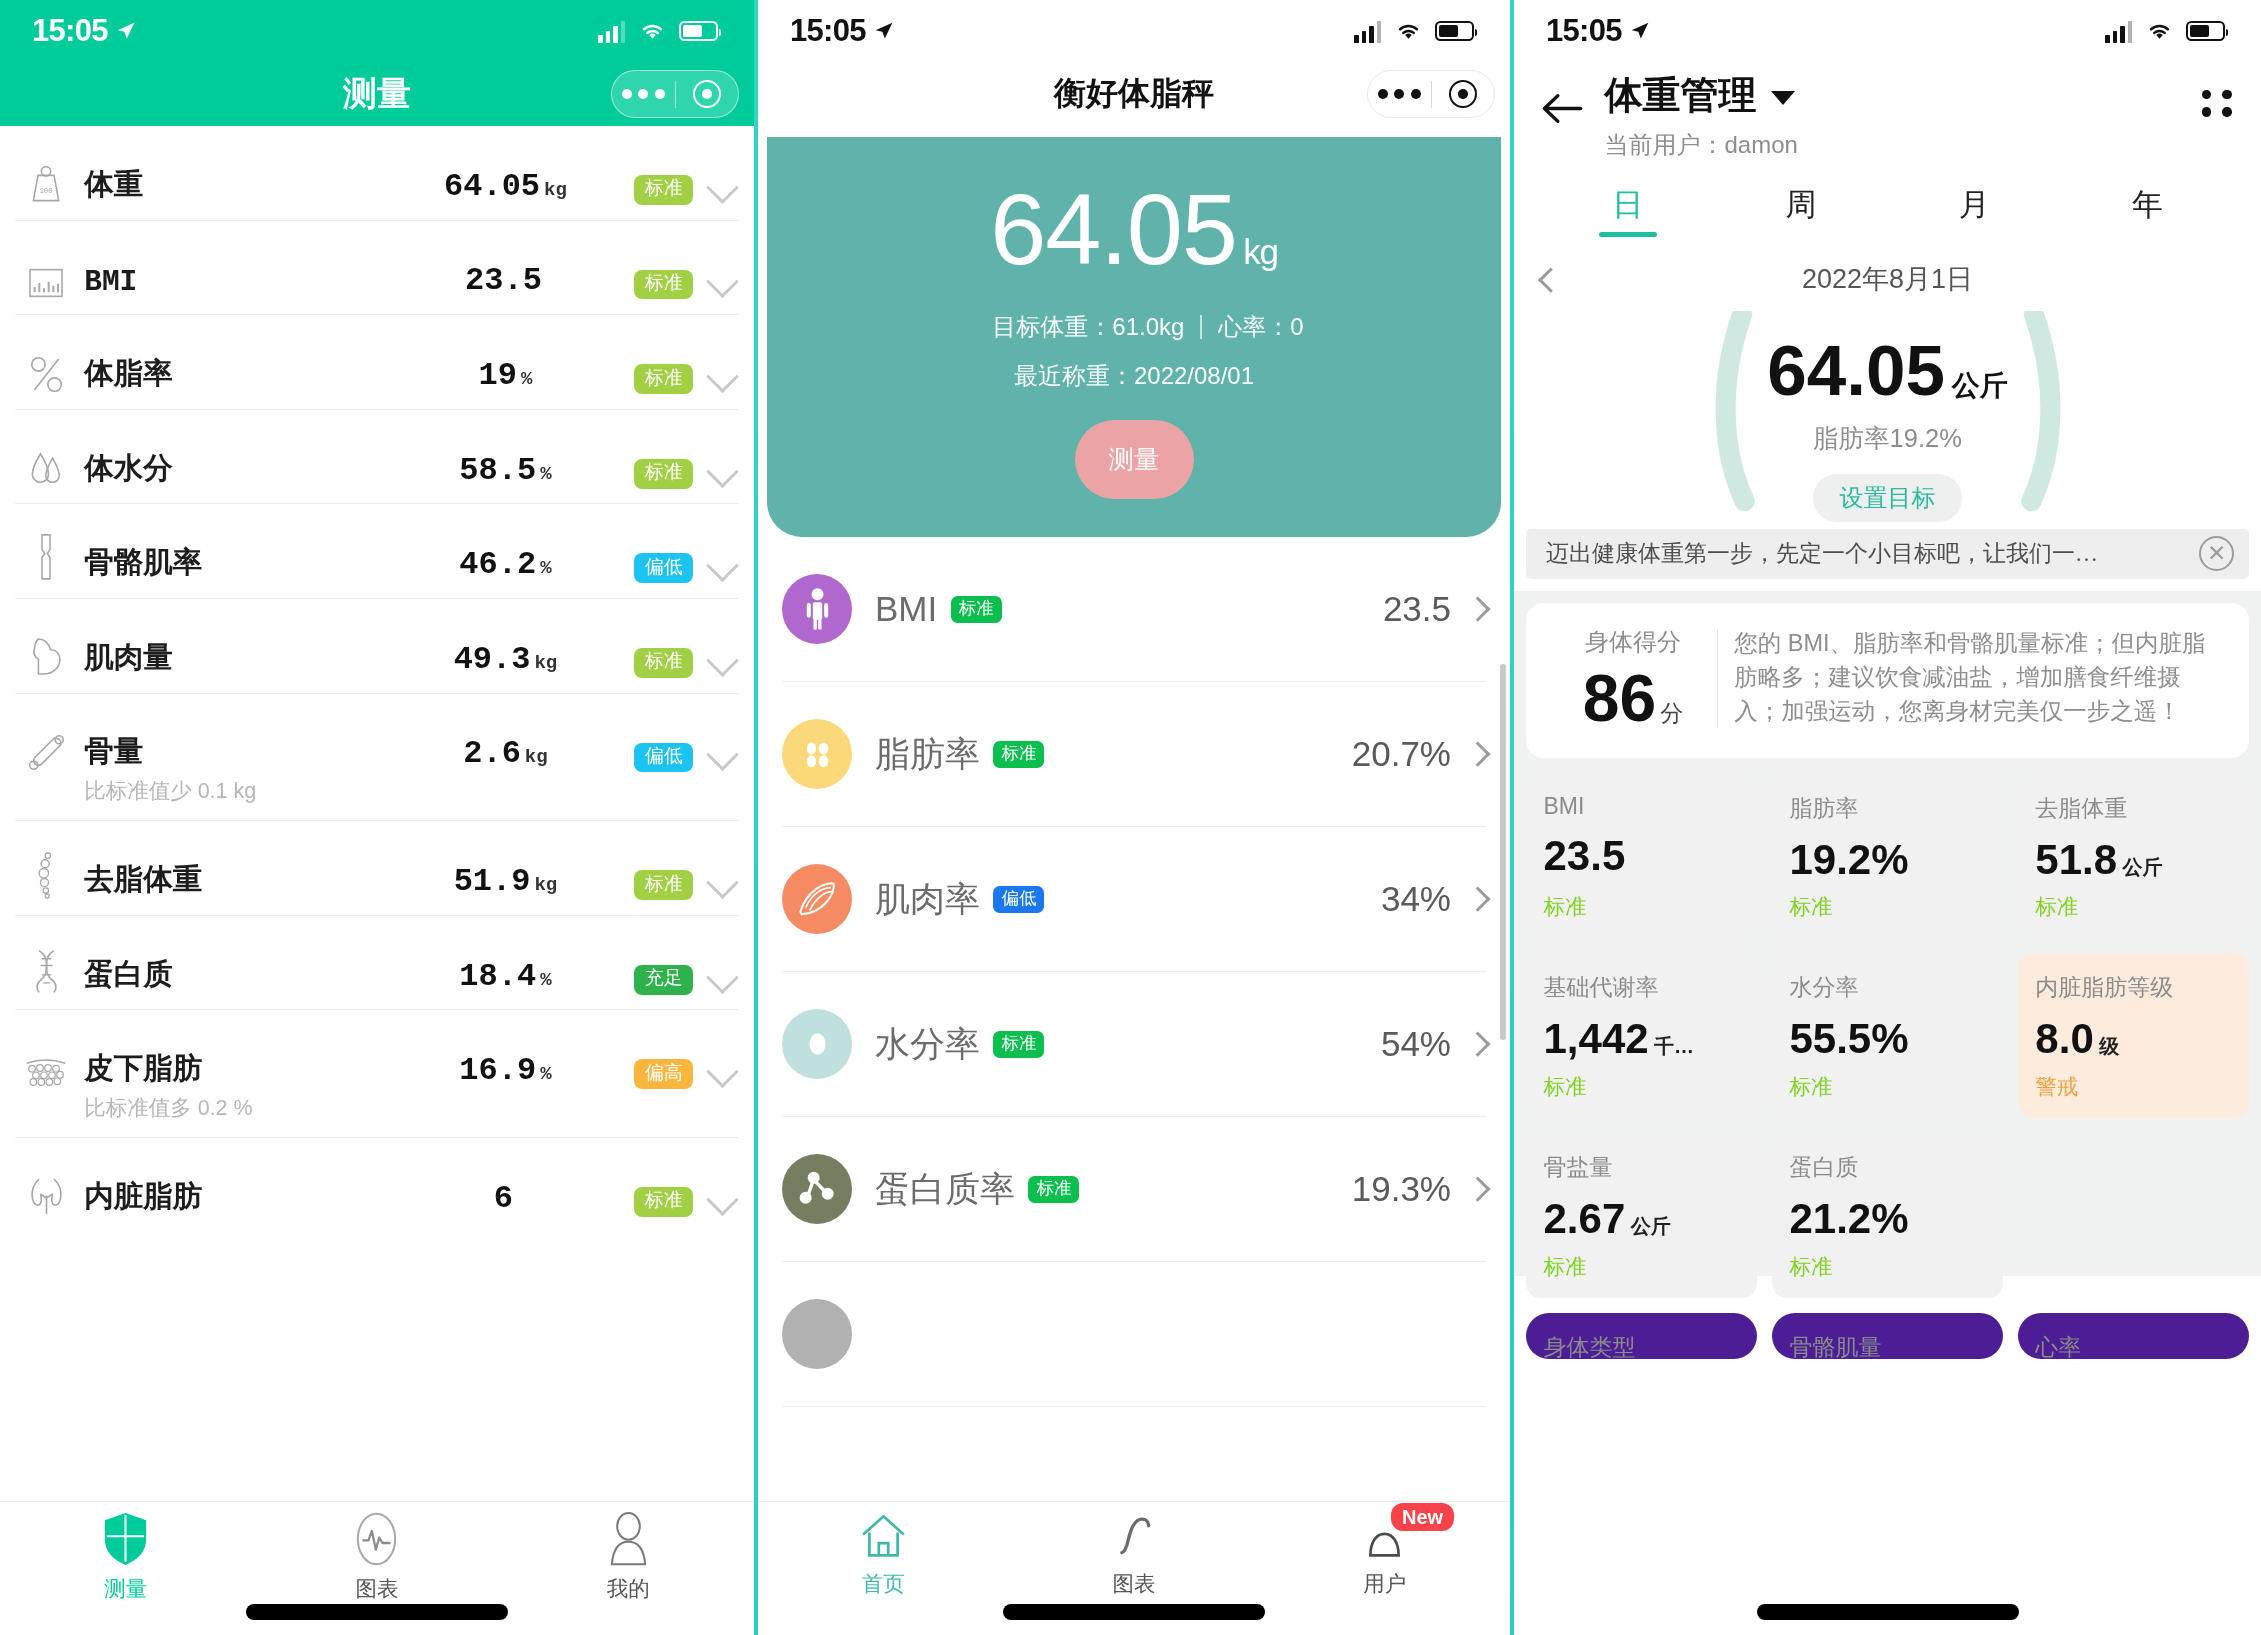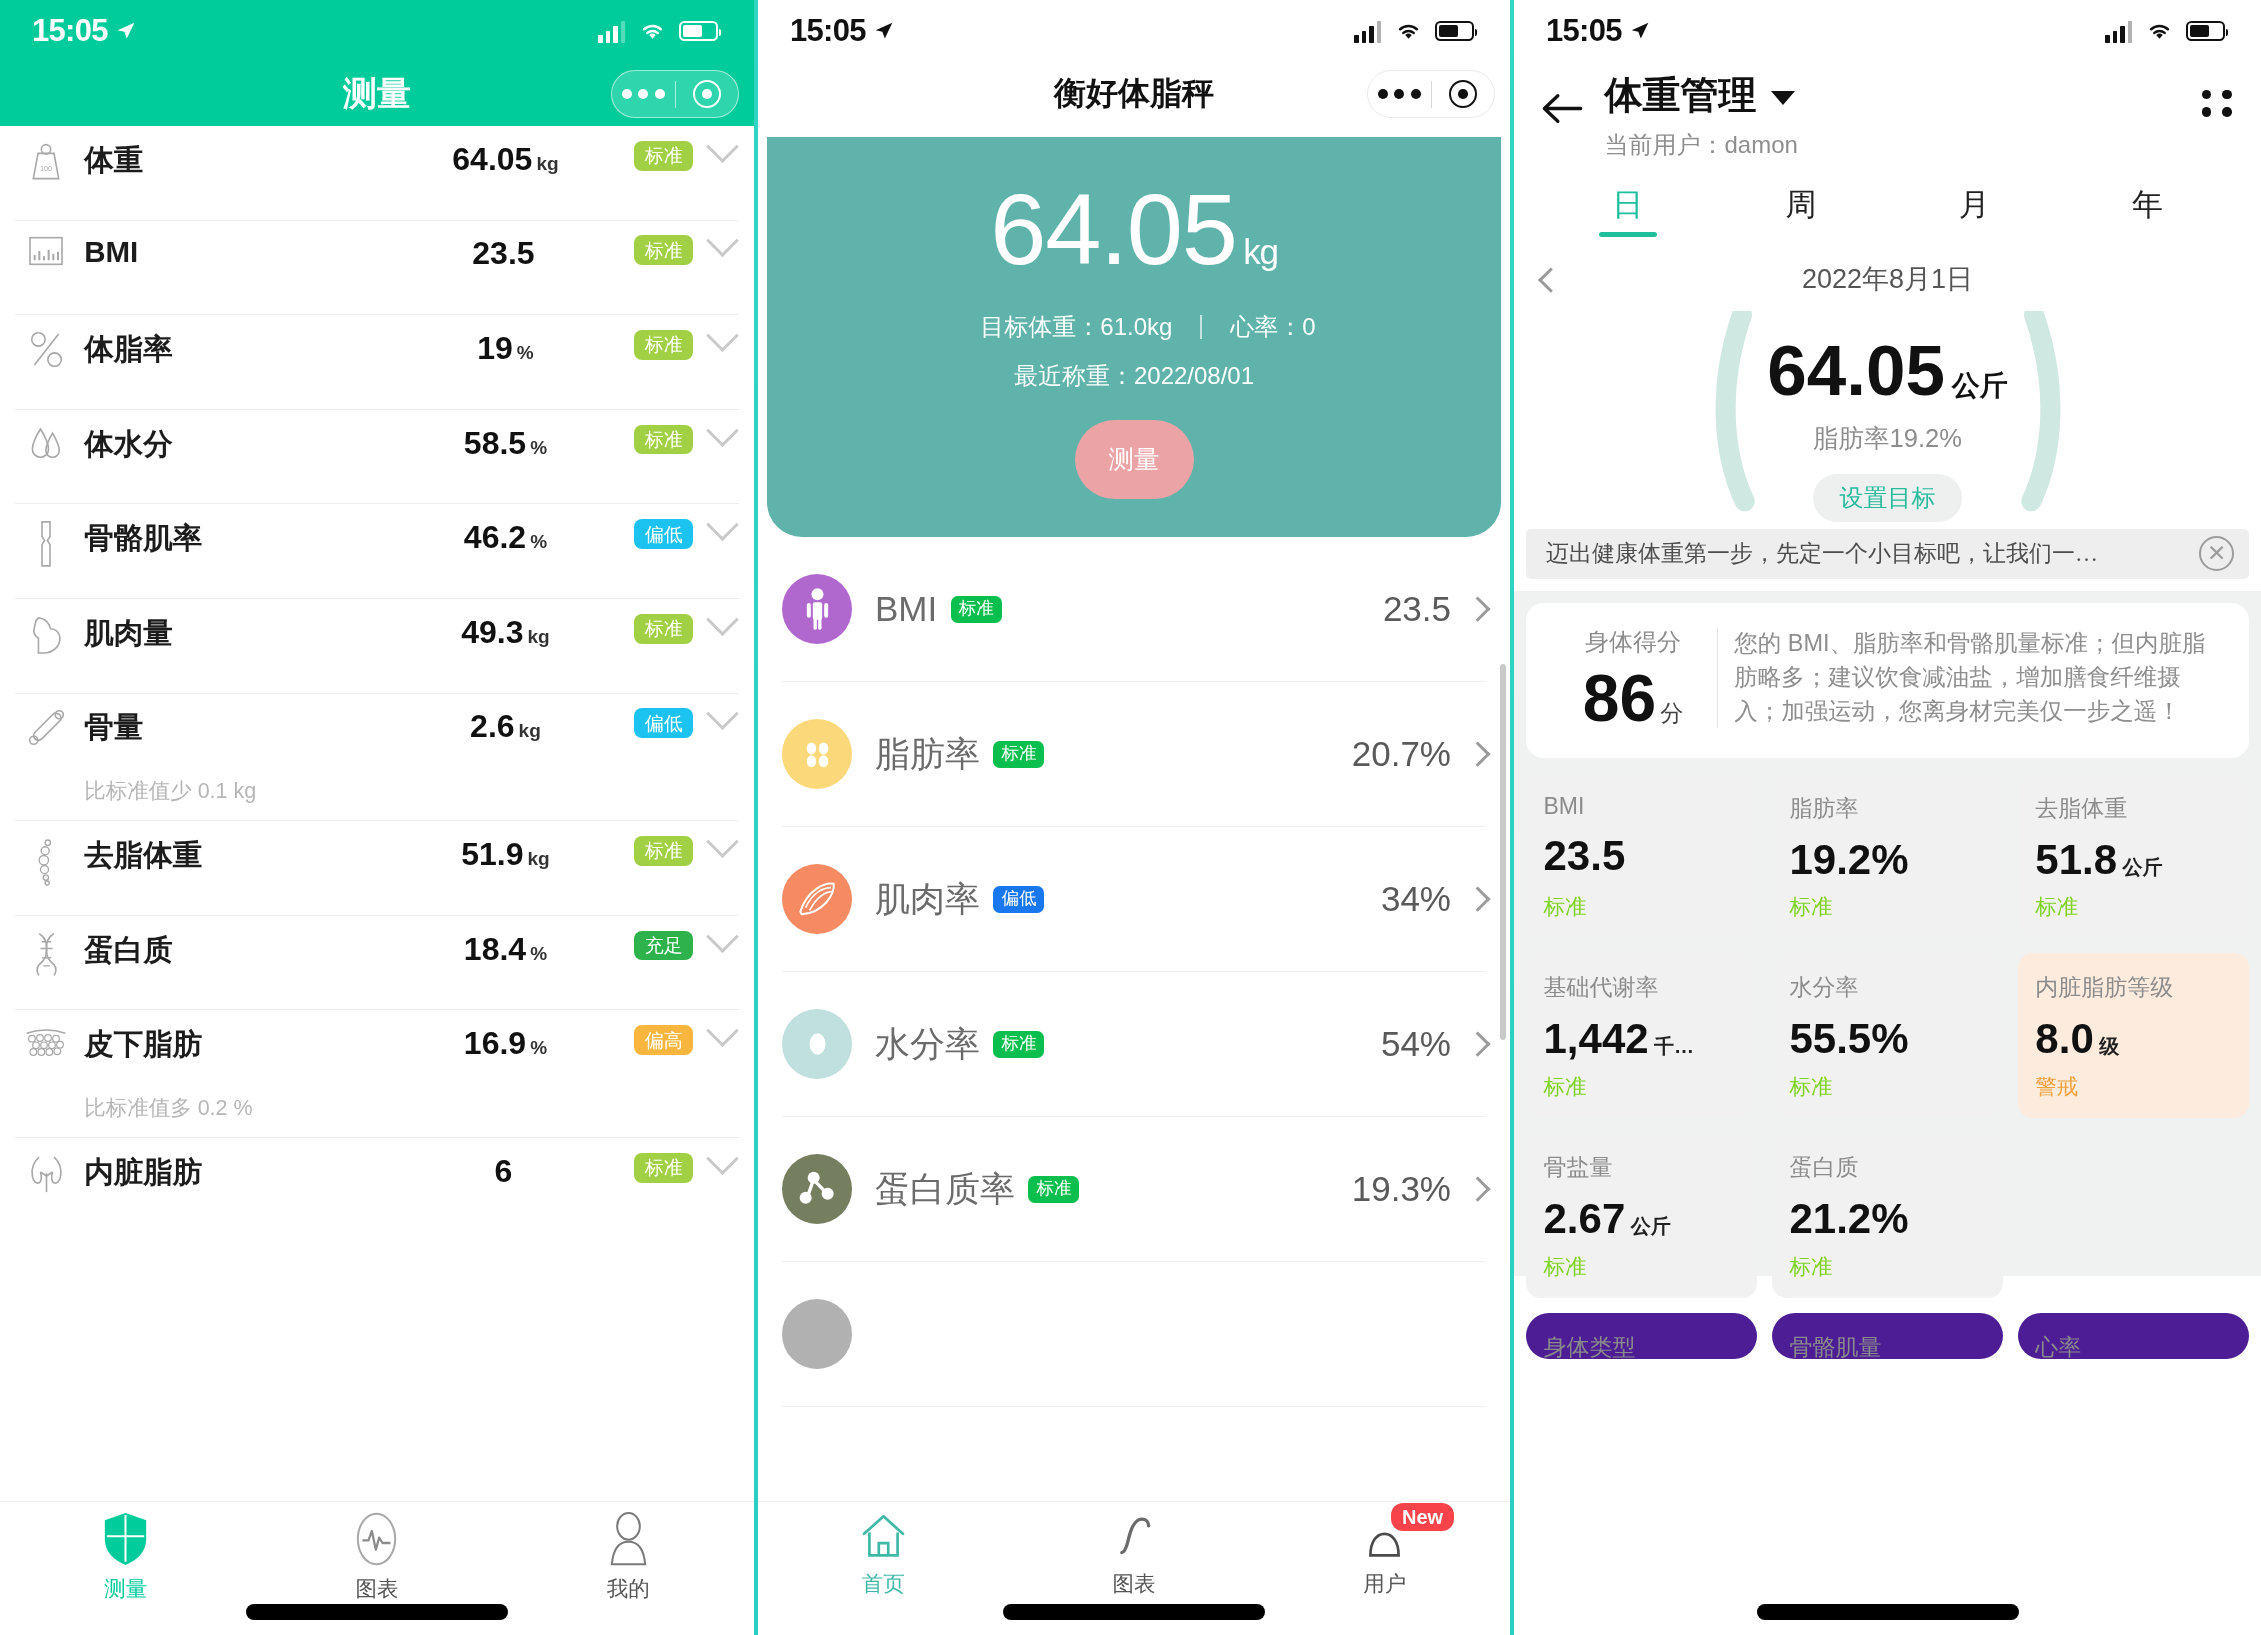--- a/index.html
+++ b/index.html
@@ -96,21 +96,21 @@
   .capsule.white .target-ring { border-color: #111; }
   .target-ring b { width: 9.4px; height: 9.4px; border-radius: 50%; background: #fff; display:block;}
   .capsule.white .target-ring b { background: #111; }
 
   .p1-list { background: #fff; padding: 0 14.8px; }
   .m-row {
     border-bottom: 1.3px solid #ededed;
     padding: 14.8px 5.4px 14.8px 5.4px;
   }
   .m-row:last-child { border-bottom: none; }
-  .m-main { display: flex; align-items: flex-start; min-height: 64px; }
+  .m-main { display: flex; align-items: flex-end; min-height: 64px; font-family: Liberation Mono, monospace; }
   .m-ico {
     width: 52px; flex: 0 0 52px; display: flex; align-items: center; justify-content: center;
     color: #9a9a9a;
   }
   .m-label { font-size: 29.5px; color: #1c1c1c; font-weight: 600; margin-left: 12px; }
   .m-spacer { flex: 1; }
   .m-val {
     font-size: 32px; font-weight: 700; color: #111;
     display: flex; align-items: baseline; gap: 4px;
     min-width: 201px; justify-content: center;
@@ -167,21 +167,21 @@
     padding: 42px 0 38px 0;
     text-align: center; color: #fff;
   }
   .hero-weight {
     font-size: 101px; font-weight: 400; letter-spacing: -1.3px; line-height: 1;
     display: inline-flex; align-items: baseline; gap: 6.7px;
   }
   .hero-weight .hu { font-size: 35px; }
   .hero-meta {
     margin-top: 31px; font-size: 24px;
-    display: flex; align-items: center; justify-content: center; gap: 28px; padding-left: 28px;
+    display: flex; align-items: center; justify-content: center; gap: 16px; padding-left: 28px;
   }
   .hero-meta .divider { width: 2px; height: 24px; background: rgba(255,255,255,.65); }
   .hero-date { margin-top: 17.5px; font-size: 24px; }
   .measure-btn {
     margin: 28px auto 0 auto;
     width: 119px; height: 79px; border-radius: 40px;
     background: #eca3a6; color: #fff; font-size: 25.5px;
     display: flex; align-items: center; justify-content: center;
   }
 

